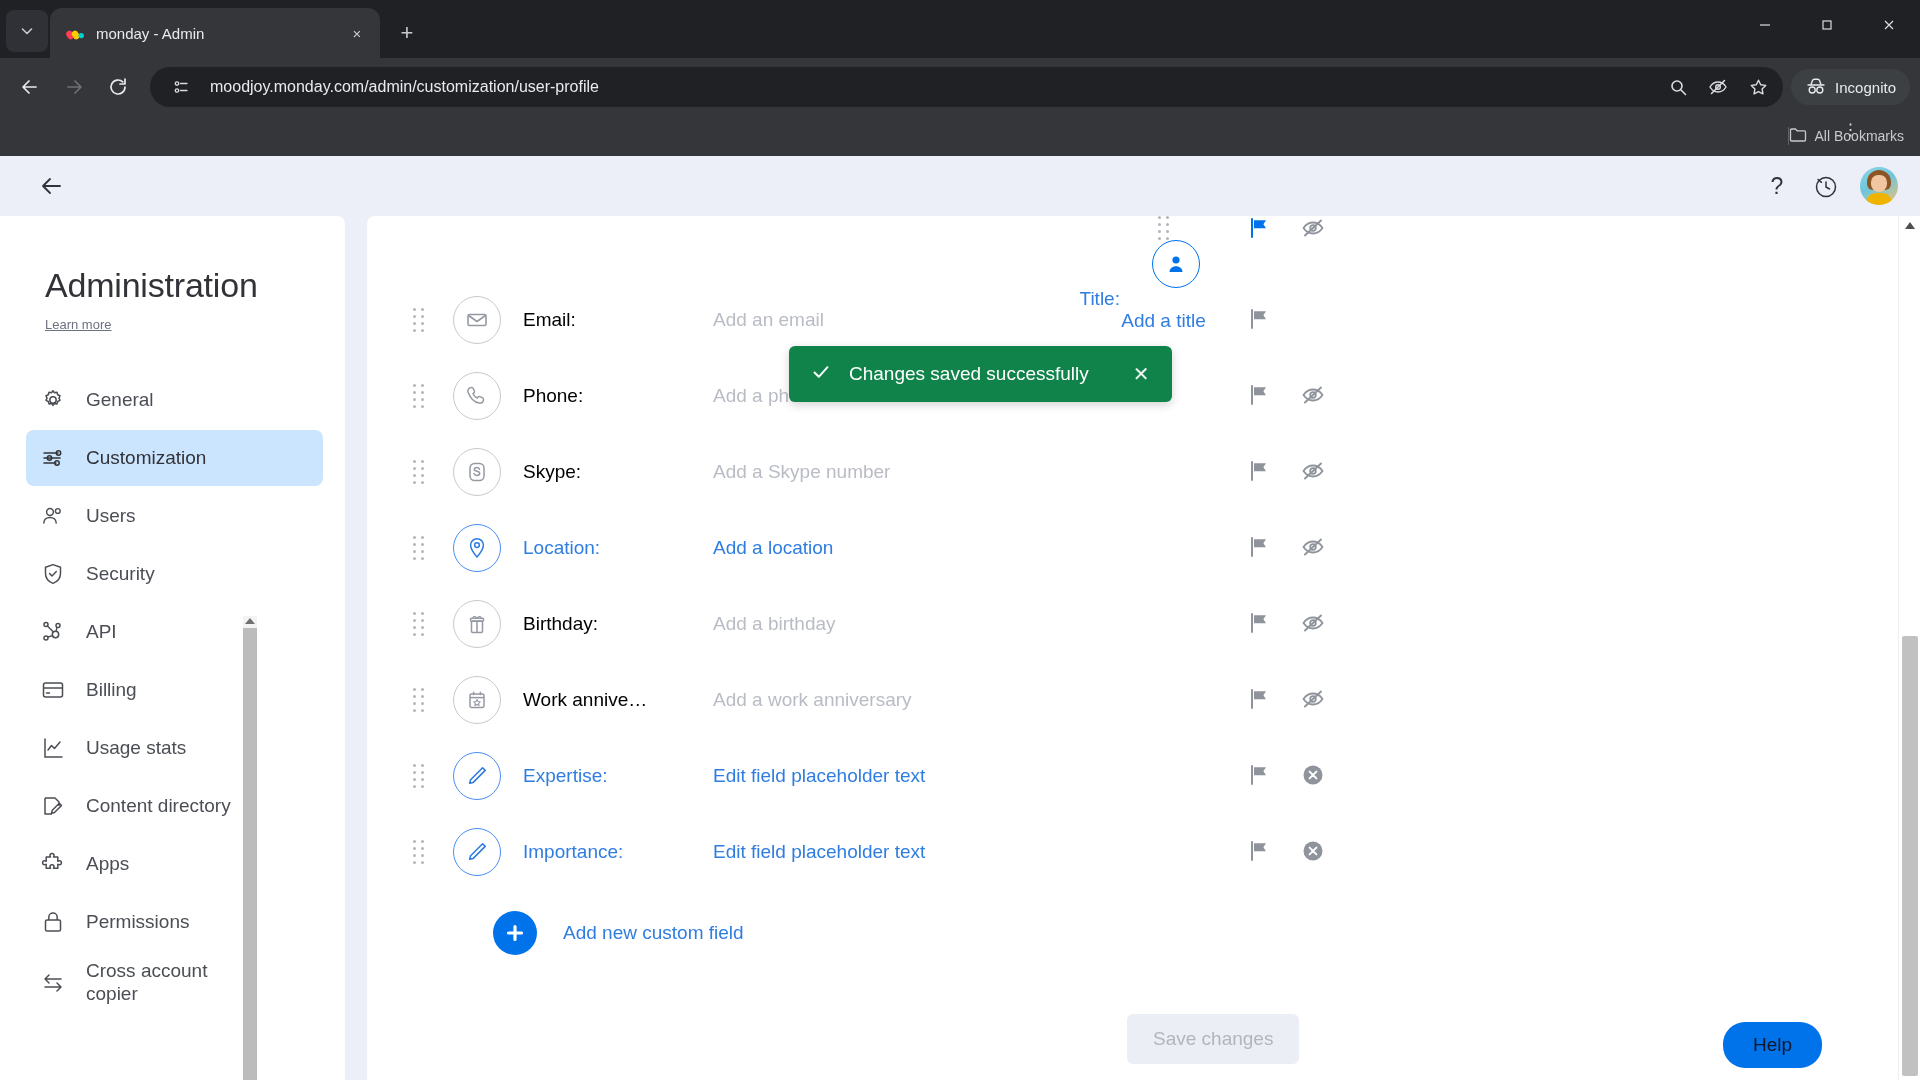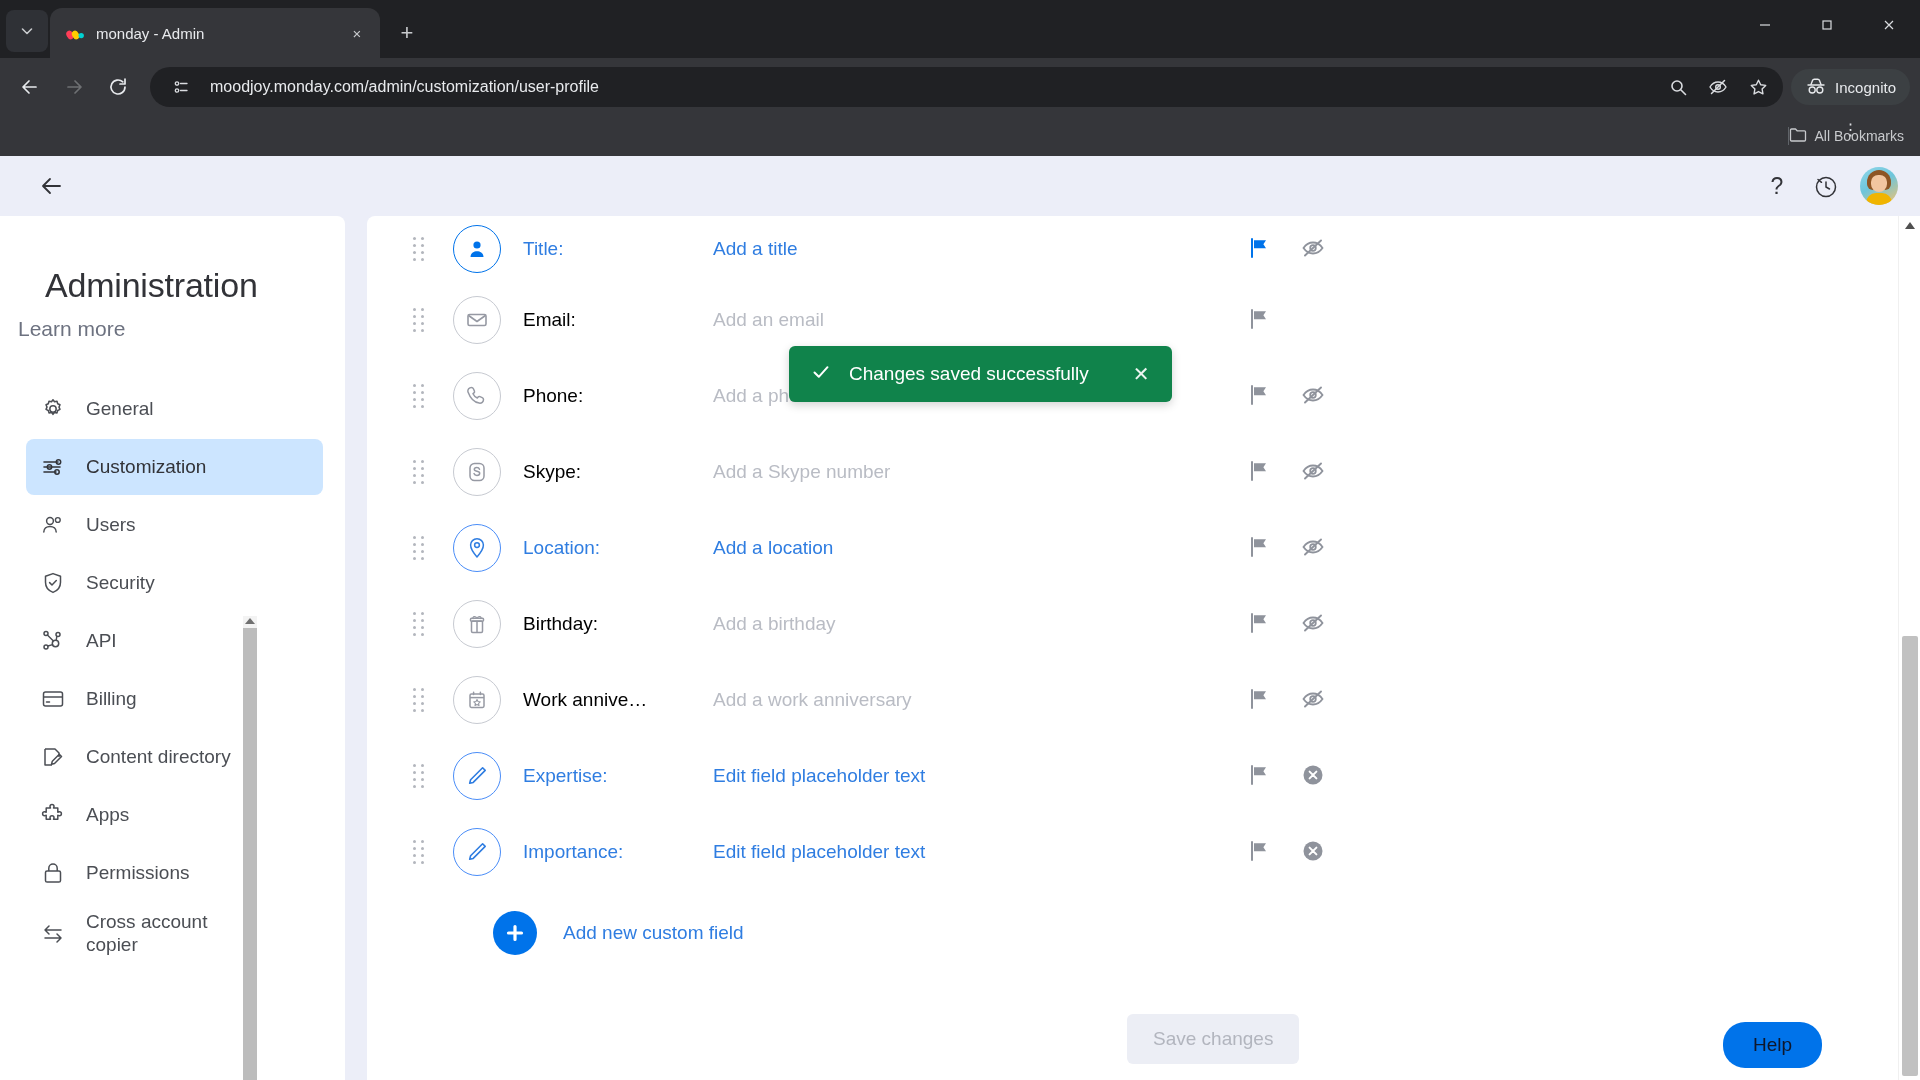--- a/index.html
+++ b/index.html
@@ -152,22 +152,22 @@
     width: 345px; background: #ffffff;
     border-radius: 0 8px 0 0;
     position: relative; flex: 0 0 auto;
     padding: 50px 0 0 0;
   }
   .admin-title {
     font-size: 34px; color: #323338; font-weight: 400;
     padding-left: 45px; letter-spacing: -0.2px;
   }
   .learn-more {
-    font-size: 21px; color: #6d7280; padding-left: 18px;
-    margin-top: 12px; cursor: pointer;
+    font-size: 13px; color: #6d7280; padding-left: 45px;
+    margin-top: 12px; cursor: pointer; text-decoration: underline;
   }
   .nav-list {
     margin-top: 40px; padding-left: 26px; padding-right: 22px;
     display: flex; flex-direction: column; gap: 2px;
     max-height: 690px; overflow: hidden; justify-content: center;
   }
   .nav-item {
     display: flex; align-items: center; gap: 20px;
     height: 56px; padding: 0 14px; border-radius: 8px;
     color: #4b4e54; font-size: 19px; cursor: pointer;
@@ -510,20 +510,29 @@
           <span class="ic">
             <svg width="24" height="24" viewBox="0 0 24 24">
                 <rect x="2.5" y="5" width="19" height="14" rx="2" fill="none" stroke="currentColor" stroke-width="1.5"></rect>
                 <path d="M2.5 10h19" stroke="currentColor" stroke-width="1.5"></path>
                 <path d="M5.5 15h3" stroke="currentColor" stroke-width="1.5" stroke-linecap="round"></path>
               </svg>
           </span>
           <span class="lbl">Billing</span>
         </div>
 
+        <div class="nav-item">
+          <span class="ic">
+            <svg width="24" height="24" viewBox="0 0 24 24">
+                <path d="M4 3v18h17" fill="none" stroke="currentColor" stroke-width="1.5" stroke-linecap="round"></path>
+                <path d="M7 14l3.5-4.5 3 3L19 6" fill="none" stroke="currentColor" stroke-width="1.5" stroke-linecap="round" stroke-linejoin="round"></path>
+              </svg>
+          </span>
+          <span class="lbl">Usage stats</span>
+        </div>
 
 
         <div class="nav-item">
           <span class="ic">
             <svg width="24" height="24" viewBox="0 0 24 24">
                 <path d="M4 4h10l4 4v4" fill="none" stroke="currentColor" stroke-width="1.5" stroke-linejoin="round"></path>
                 <path d="M4 4v16h7" fill="none" stroke="currentColor" stroke-width="1.5" stroke-linejoin="round"></path>
                 <path d="M20.5 11.5l-7 7-3 .8.8-3 7-7z" fill="none" stroke="currentColor" stroke-width="1.5" stroke-linejoin="round"></path>
               </svg>
           </span>
@@ -567,21 +576,21 @@
 
       </div>
     </aside>
 
     <div class="gap-col"></div>
 
     <main class="content">
 
       <div class="field-list">
 
-        <div class="field-row" style="height:66px;">
+        <div class="field-row" style="height:66px;flex-direction:column;">
           <span class="drag-handle">
               <span class="dots">
                 <i></i>
                 <i></i>
                 <i></i>
                 <i></i>
                 <i></i>
                 <i></i>
                 <i></i>
                 <i></i>

